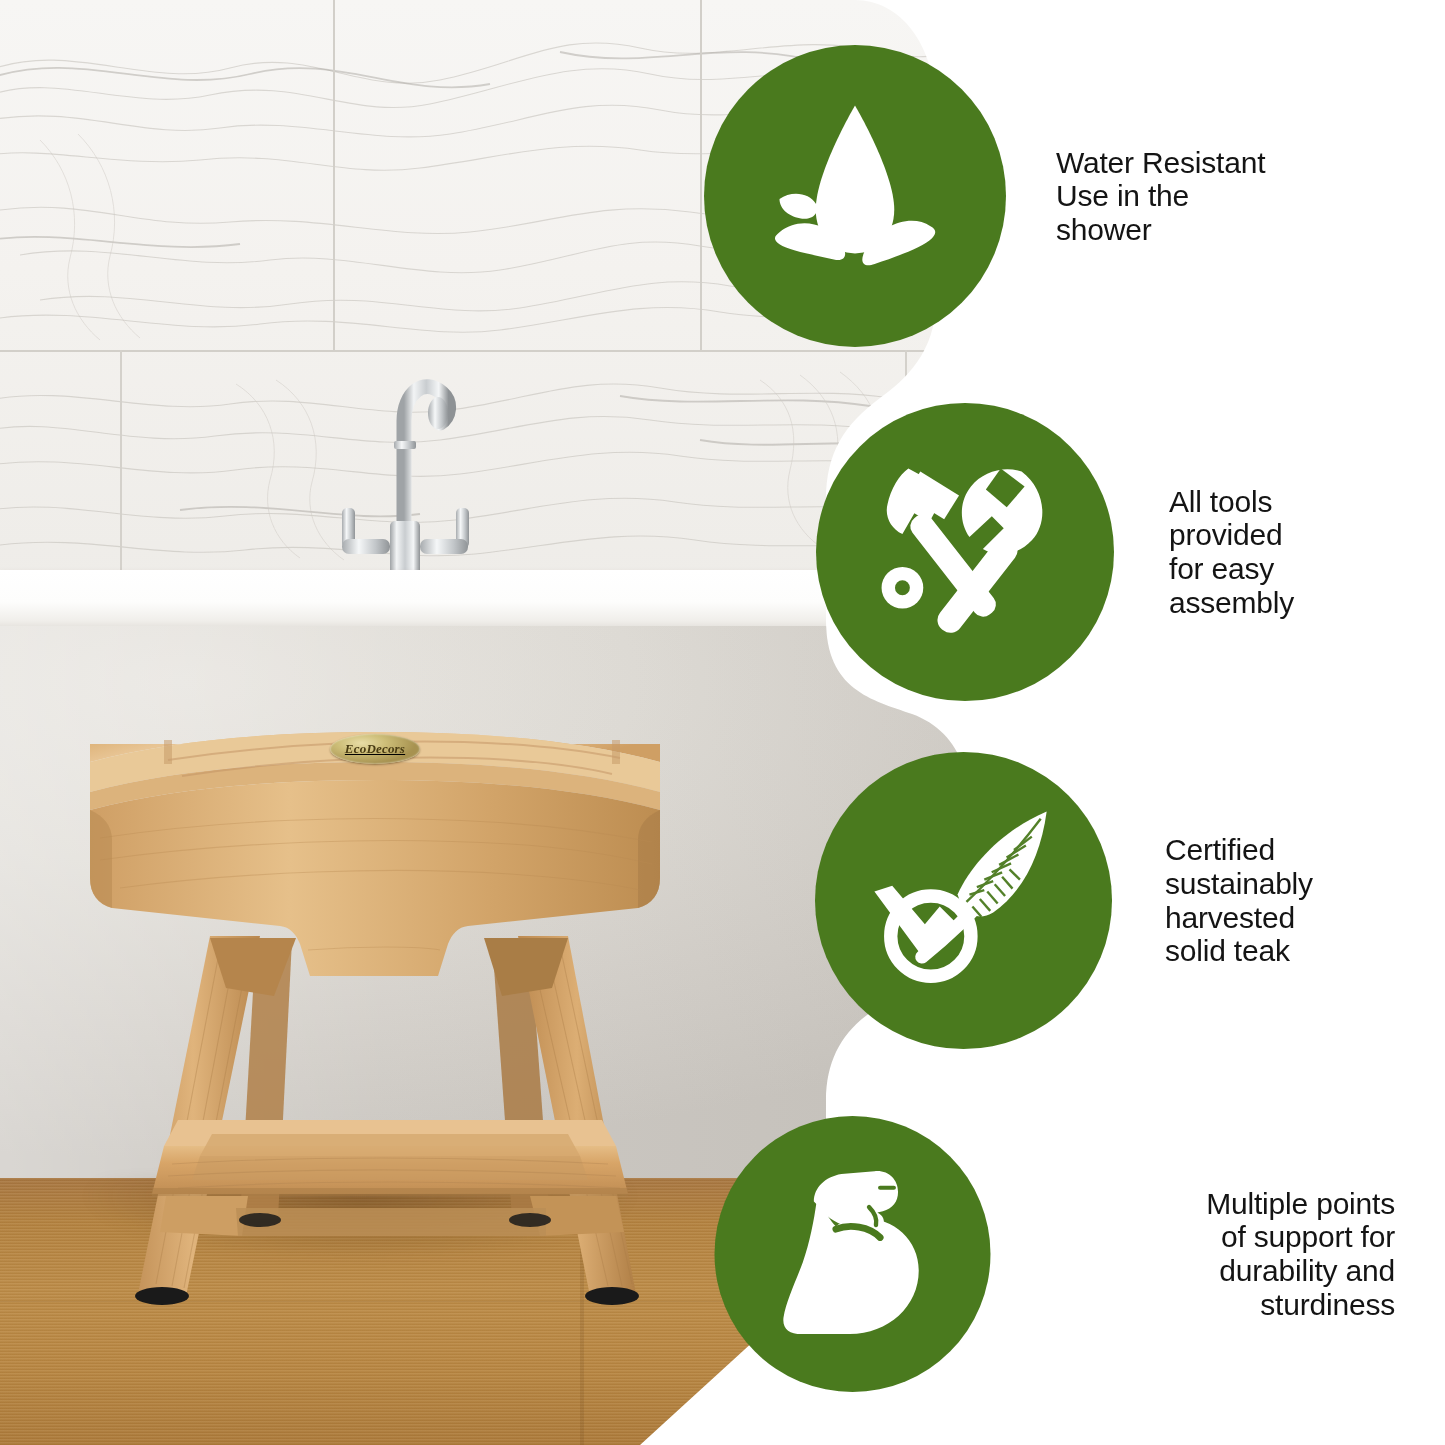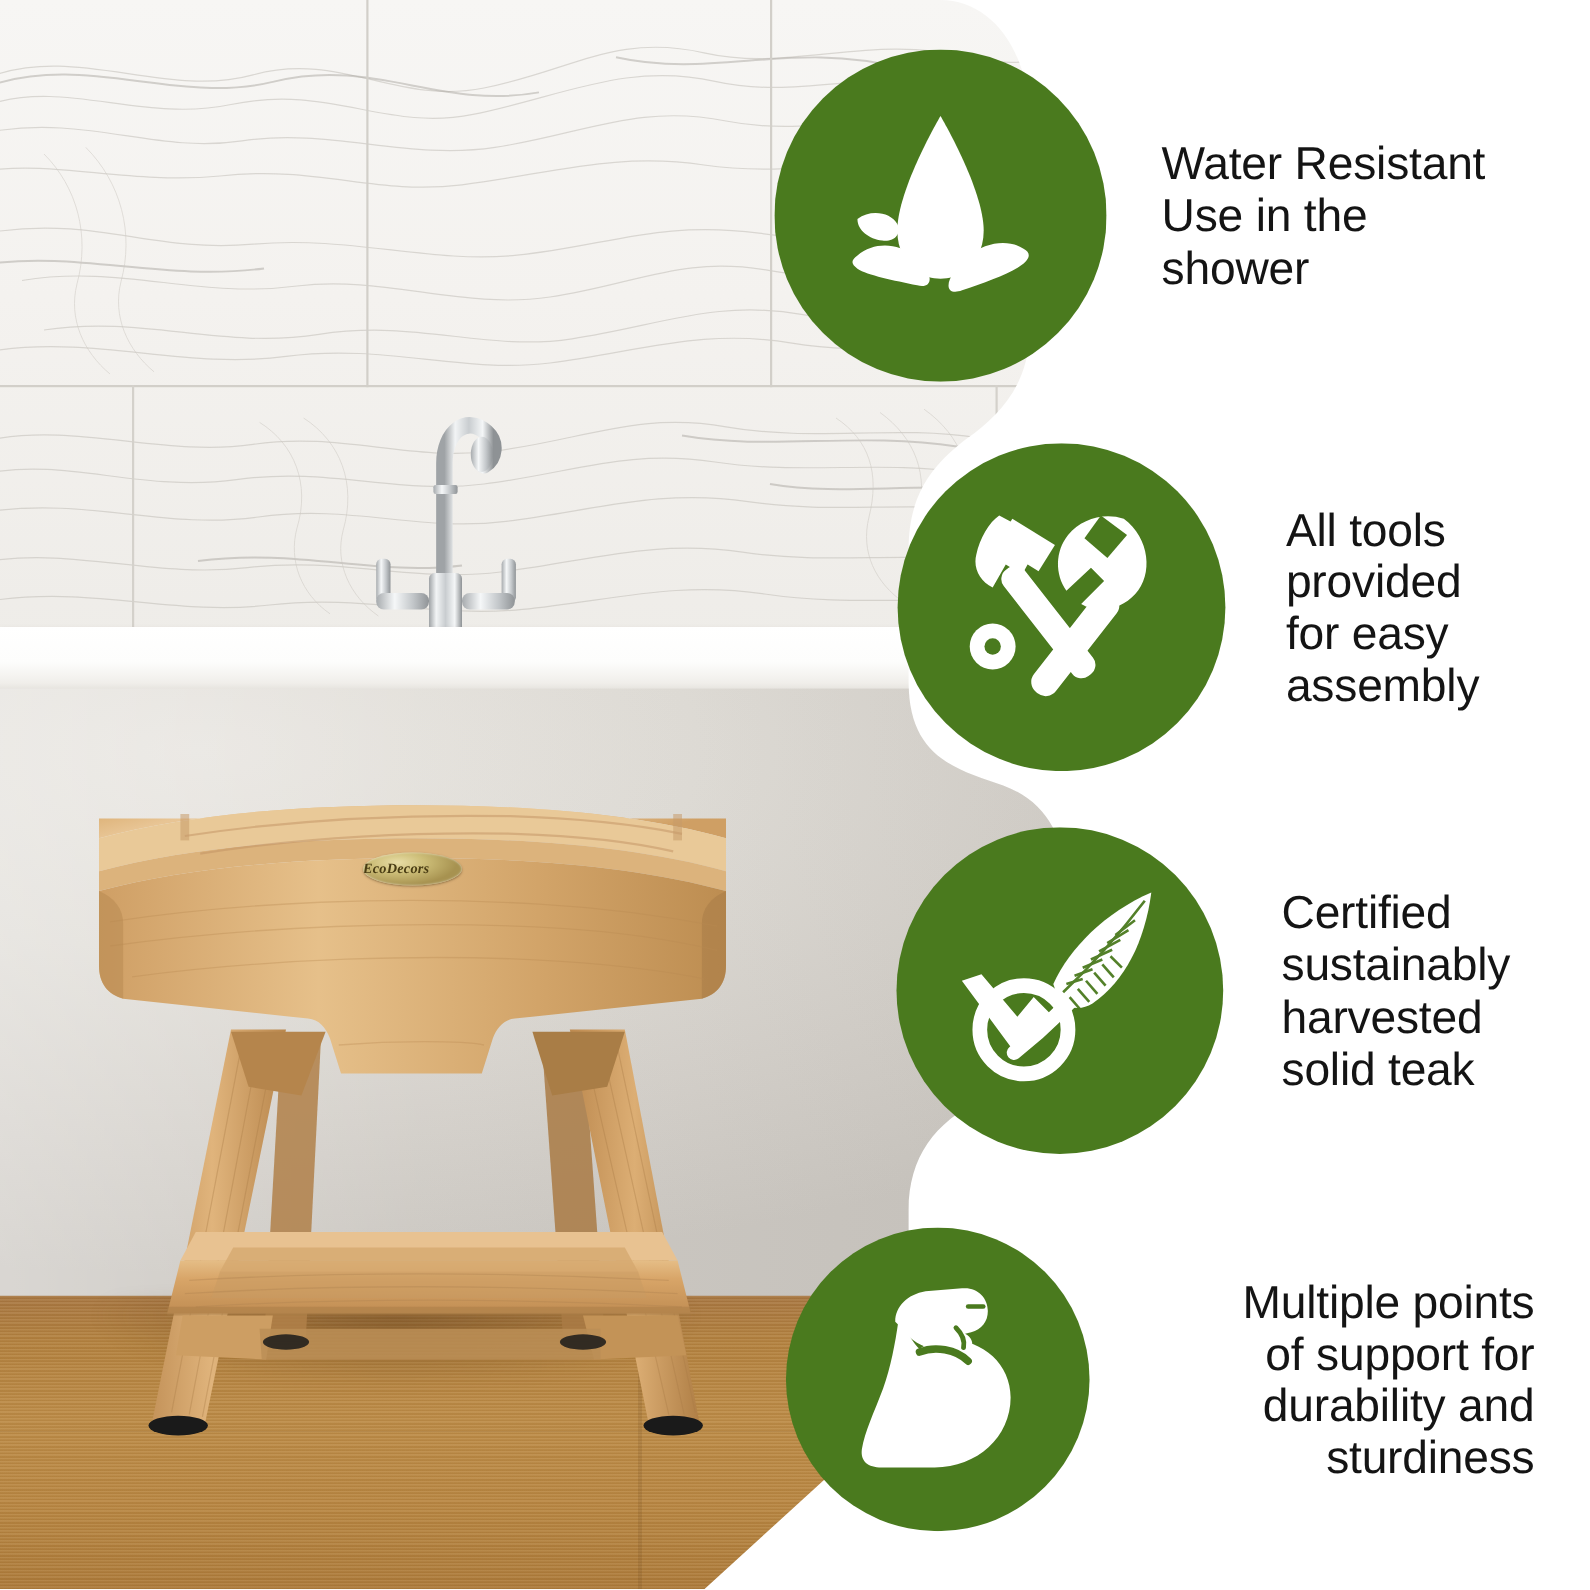--- a/index.html
+++ b/index.html
@@ -65,43 +65,44 @@
   .floor-shadow{position:absolute;left:40px;top:1178px;width:640px;height:90px;
     background:radial-gradient(60% 100% at 50% 20%, rgba(70,42,14,.35), rgba(70,42,14,0) 72%);
     filter:blur(6px);
   }
 
   
   .stool{position:absolute;left:60px;top:688px;width:640px;height:640px;}
 
   
   .plaque{
-    position:absolute;left:330px;top:775px;width:90px;height:30px;
+    position:absolute;left:330px;top:734px;width:90px;height:30px;
     border-radius:50%;
     background:radial-gradient(60% 70% at 35% 30%, #e8dda6 0%, #cdbe78 45%, #a79250 100%);
     box-shadow:0 1px 2px rgba(60,45,15,.45), inset 0 0 2px rgba(255,255,255,.7);
-    display:flex;align-items:center;
+    display:flex;align-items:center;justify-content:center;
     overflow:hidden;
+    text-decoration:underline;
   }
   .plaque span{
     font-family:"Liberation Serif","DejaVu Serif",serif;
     font-size:13px;font-style:italic;font-weight:bold;color:#4a3d14;
     letter-spacing:.2px;white-space:nowrap;
   }
 
   
   .badge-row{position:absolute;display:flex;align-items:center;}
   .badge-circle{
     border-radius:50%;
     display:flex;align-items:center;justify-content:center;
     flex:0 0 auto;
   }
   .badge-text{
     color:#141414;
-    font-size:42px;
+    font-size:30px;
     line-height:1.12;
     letter-spacing:-.2px;
     white-space:pre-line;
     font-weight:400;
   }
 
   
   #row1{left:704px;top:45px;}
   #row1 .badge-circle{width:302px;height:302px;}
   #row1 .badge-text{margin-left:50px;width:360px;}

